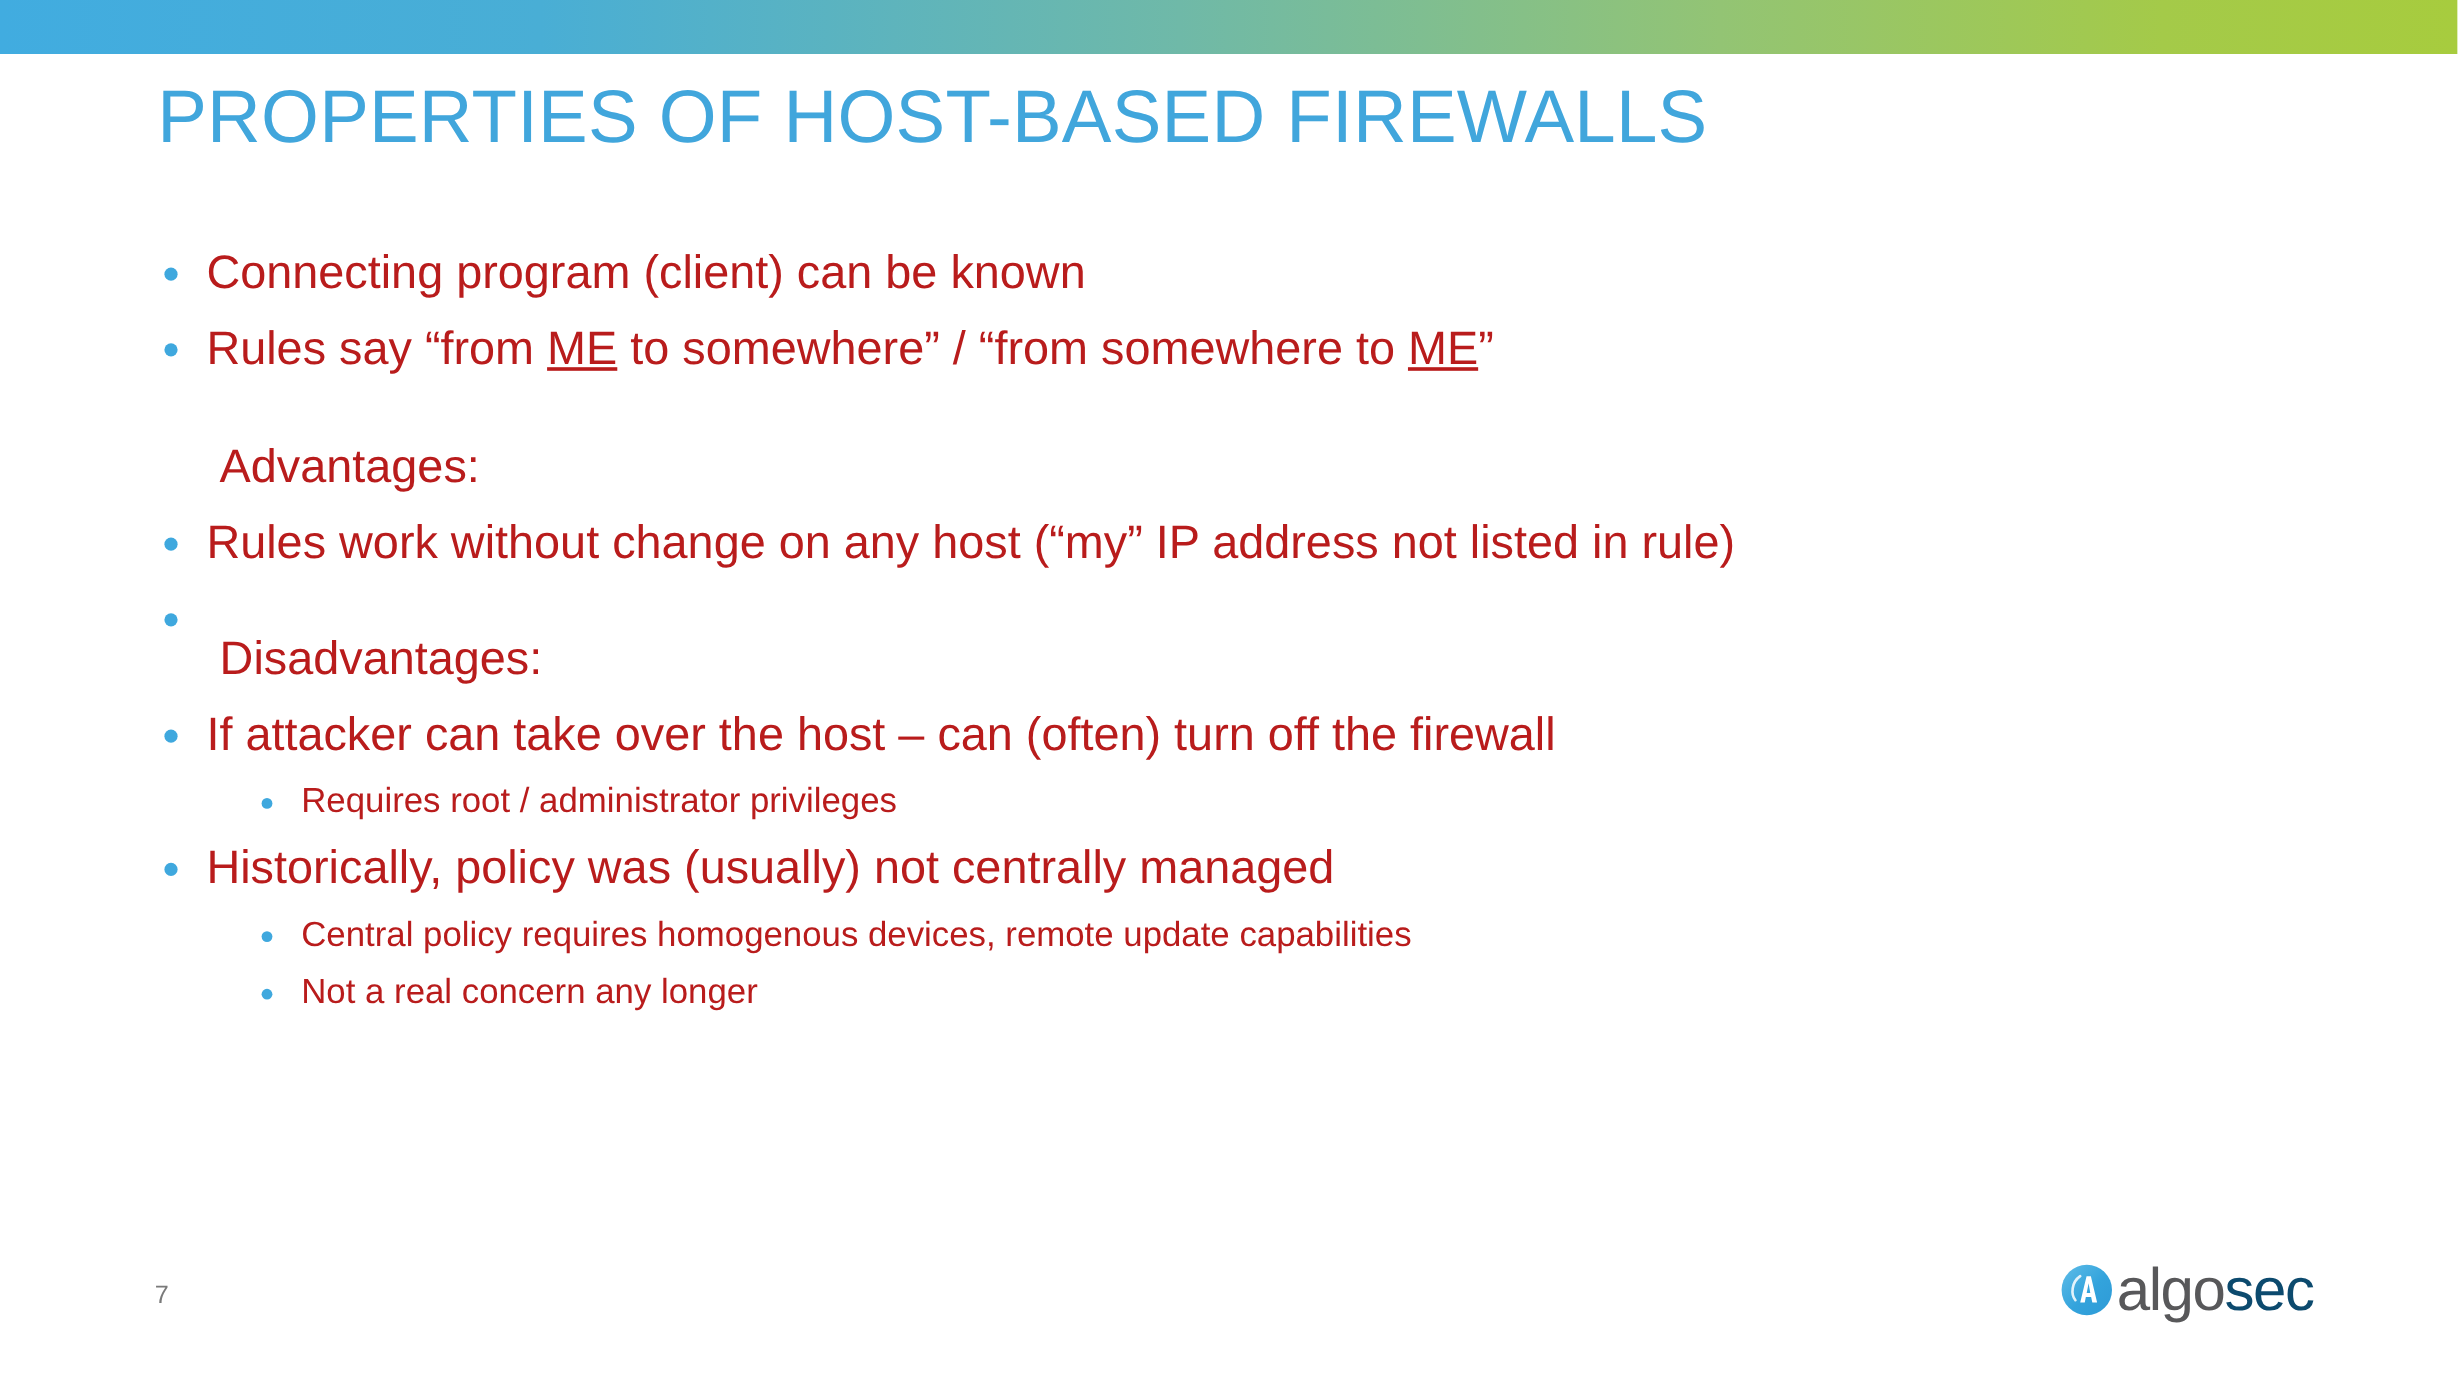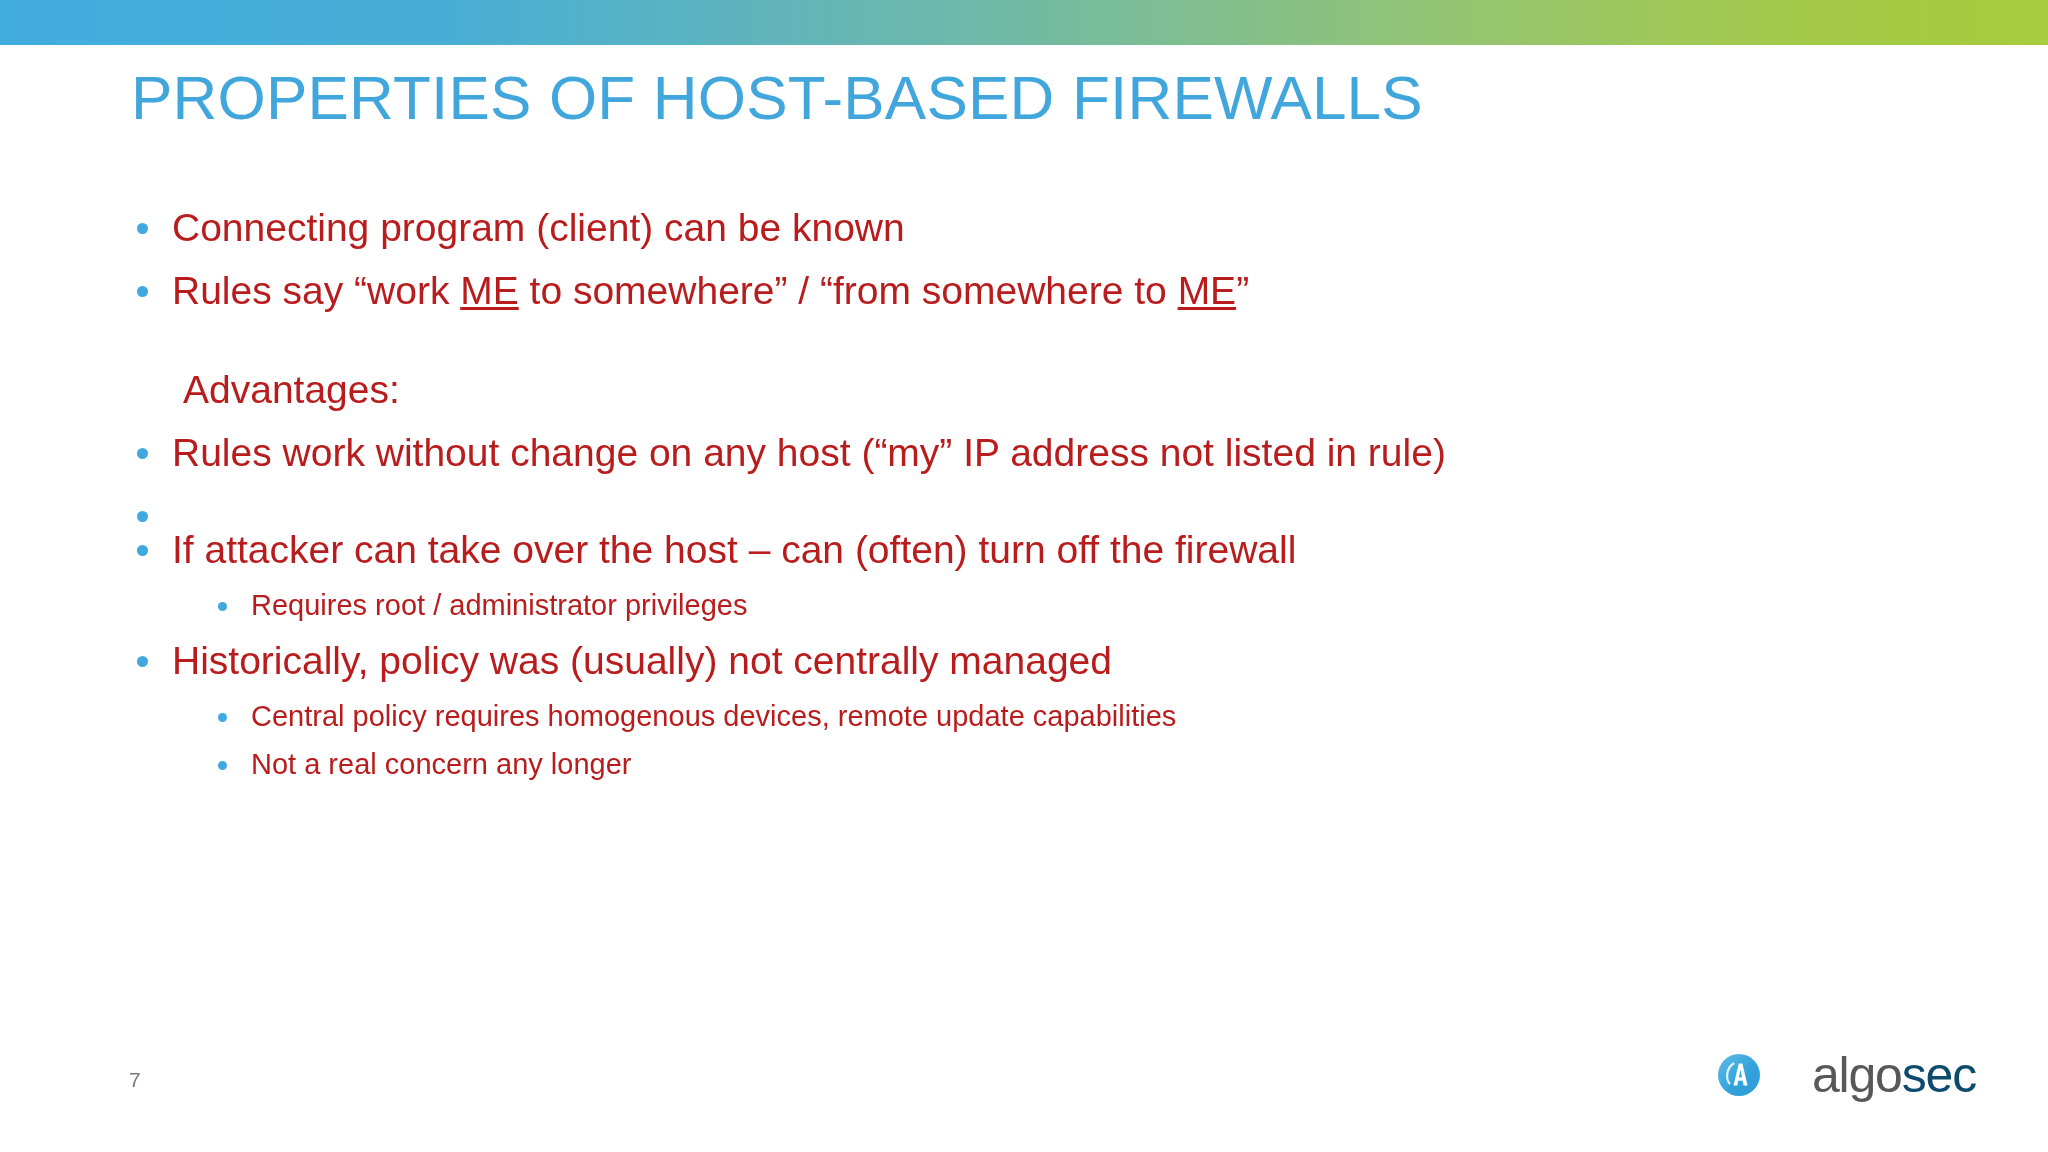--- a/index.html
+++ b/index.html
@@ -129,58 +129,59 @@
     flex: 0 0 auto;
   }
   .logo-wordmark {
     font-size: 50px;
     line-height: 50px;
     letter-spacing: -1.2px;
     margin-left: 2px;
     font-weight: 400;
     white-space: nowrap;
   }
-  .logo-algo { color: #58585A; margin-left: 48px; }
+  .logo-algo { color: #58585A; }
   .logo-sec  { color: #0c4a6e; }
 </style>
 </head>
 <body>
 
 <div class="slide">
 
   <div class="top-band"></div>
 
   <div class="slide-title">PROPERTIES OF HOST-BASED FIREWALLS</div>
 
   <div class="body-block">
 
     <div class="line lvl1">
       <span class="bullet"></span>
       <span>Connecting program (client) can be known</span>
     </div>
 
     <div class="line lvl1">
       <span class="bullet"></span>
-      <span><span>Rules say “work </span><span class="u">ME</span><span> to somewhere”  / “from somewhere to </span><span class="u">ME</span><span>”</span></span>
+      <span><span>Rules say “from </span><span class="u">ME</span><span> to somewhere”  / “from somewhere to </span><span class="u">ME</span><span>”</span></span>
     </div>
 
     <div class="spacer-lg"></div>
 
     <div class="line lvl1 plain">Advantages:</div>
 
     <div class="line lvl1">
       <span class="bullet"></span>
       <span>Rules work without change on any host (“my” IP address not listed in rule)</span>
     </div>
     <div class="line lvl1">
       <span class="bullet"></span>
     </div>
 
     <div class="spacer-md"></div>
 
+    <div class="line lvl1 plain">Disadvantages:</div>
 
     <div class="line lvl1">
       <span class="bullet"></span>
       <span>If attacker can take over the host – can (often) turn off the firewall</span>
     </div>
     <div class="line lvl2">
       <span class="bullet"></span>
       <span>Requires root / administrator privileges</span>
     </div>
 

